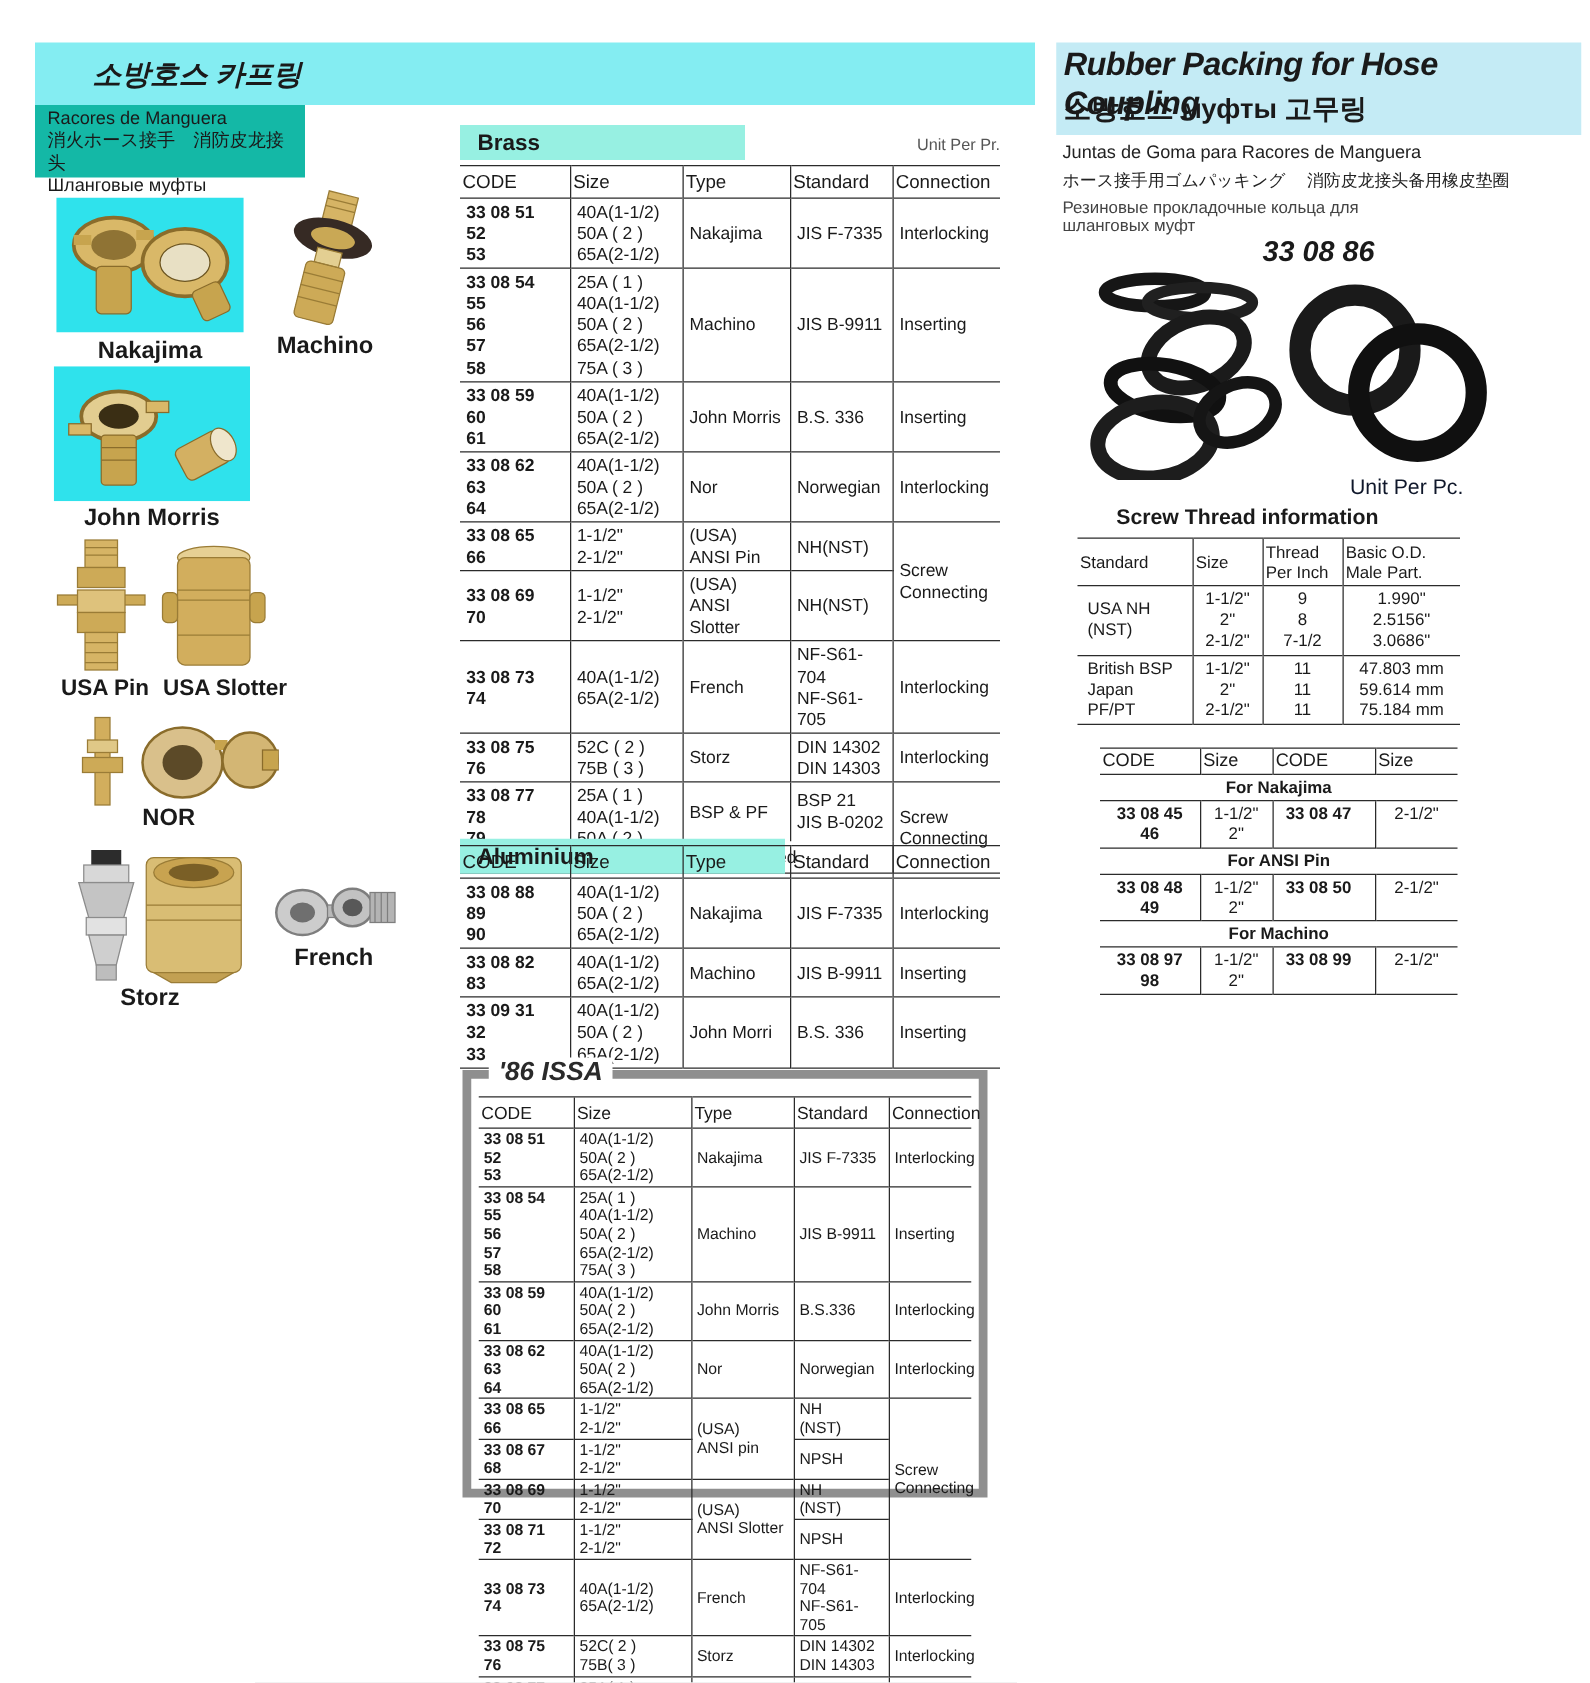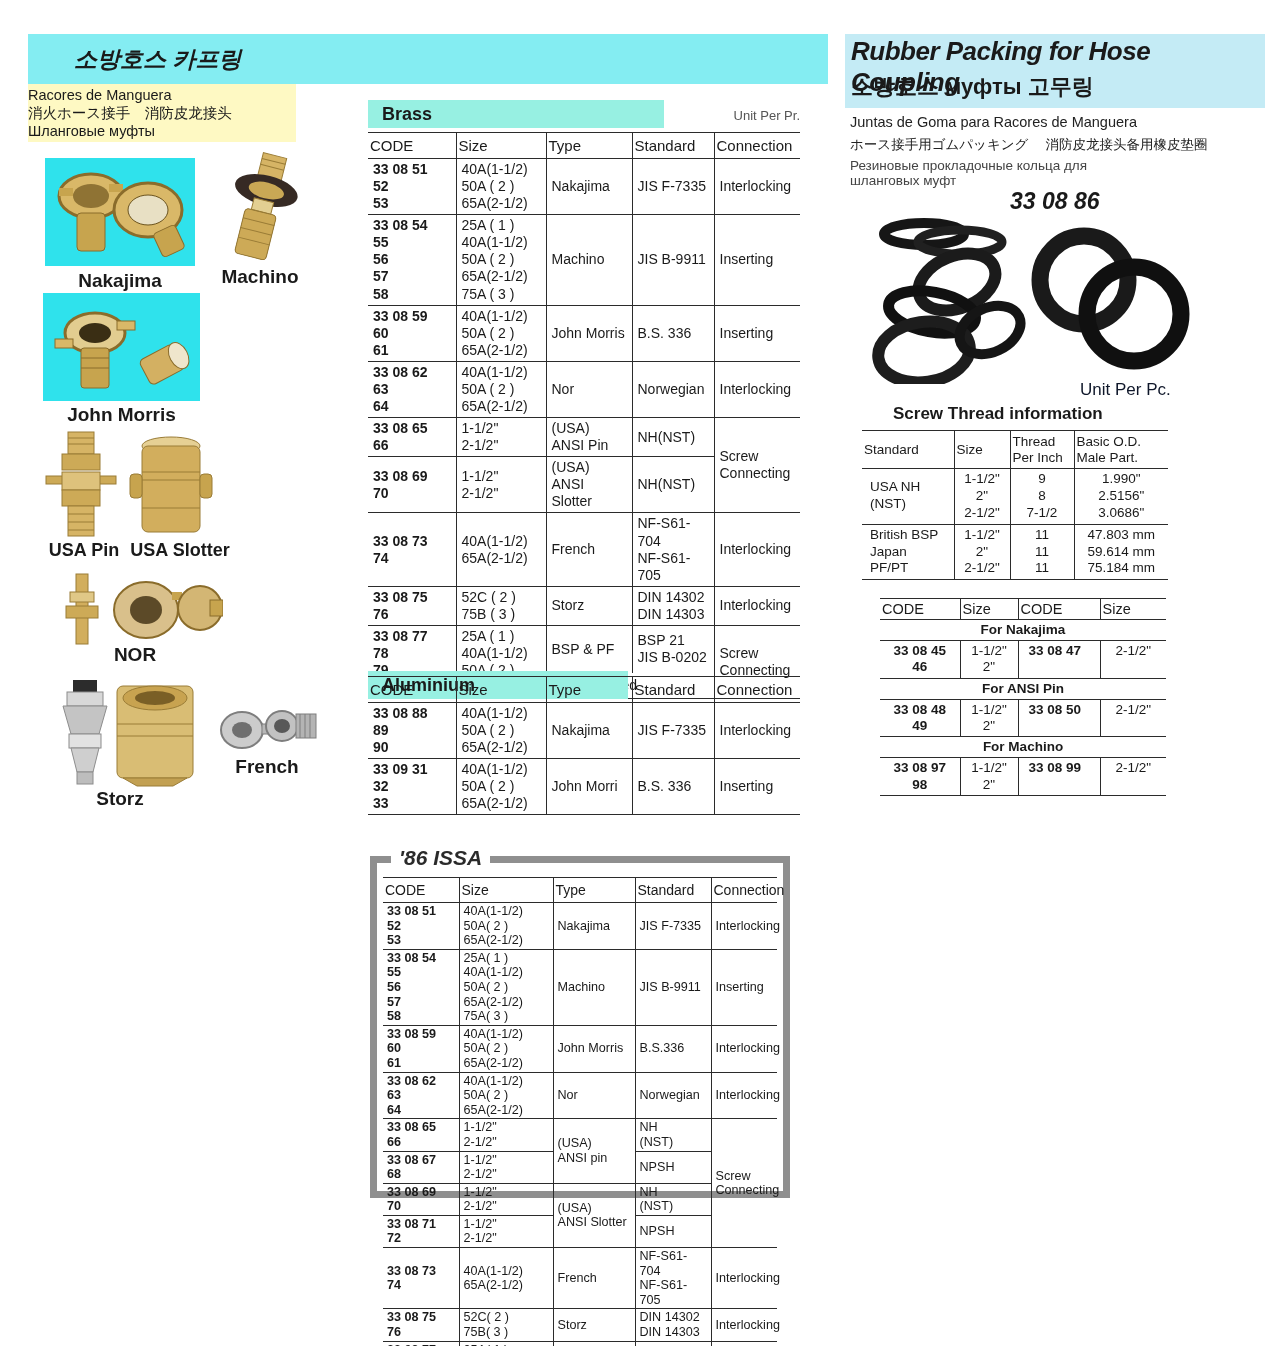--- a/index.html
+++ b/index.html
@@ -4,21 +4,21 @@
 <style>
   html,body{margin:0;padding:0;background:#e8e8e8;}
   .page{position:relative;width:1272px;height:1346px;background:#ffffff;margin:0 auto;
         font-family:"Liberation Sans",sans-serif;color:#1a1a1a;overflow:hidden;}
   .abs{position:absolute;}
 
   
   .title-band{left:28px;top:34px;width:800px;height:50px;background:#84edf2;display:flex;align-items:center;}
   .title-en{font-size:27px;font-weight:bold;margin-left:12px;letter-spacing:-0.5px;}
   .title-ko{font-size:23px;font-weight:bold;margin-left:46px;font-style:italic;}
-  .subtitle-band{left:28px;top:84px;width:268px;height:58px;background:#fef9c3;padding:2px 0;box-sizing:border-box;}
+  .subtitle-band{left:28px;top:84px;width:216px;height:58px;background:#14b8a6;padding:2px 10px;box-sizing:border-box;}
   .subtitle-band div{font-size:14.5px;line-height:1.25;white-space:pre-line;}
 
   
   .fig-label{font-size:19px;font-weight:bold;text-align:center;}
   .photo{display:block;}
 
   
   .sec-bar{background:#97f0e2;height:28px;display:flex;align-items:center;}
   .sec-bar span{font-size:18px;font-weight:bold;margin-left:14px;}
   .unit-label{font-size:13px;color:#555;}
@@ -184,21 +184,21 @@
     <ellipse cx="64" cy="28" rx="8" ry="7" fill="#585858"></ellipse>
     <g>
       <rect x="78" y="16" width="20" height="24" fill="#b4b4b4" stroke="#7e7e7e"></rect>
       <line x1="82" y1="16" x2="82" y2="40" stroke="#7e7e7e"></line>
       <line x1="87" y1="16" x2="87" y2="40" stroke="#7e7e7e"></line>
       <line x1="92" y1="16" x2="92" y2="40" stroke="#7e7e7e"></line>
     </g>
   </svg>
   <div class="abs fig-label" style="left:212px;top:756px;width:110px">French</div>
 
-  <div class="abs sec-bar" style="left:368px;top:100px;width:296px;">
+  <div class="abs sec-bar" style="left:368px;top:100px;width:228px;">
     <span>Brass</span>
   </div>
   <div class="abs unit-label" style="left:690px;top:108px;width:110px;text-align:right;">Unit Per Pr.</div>
 
   <table class="tbl brass-tbl abs" style="left:368px;top:132px;width:432px;">
     <colgroup>
         <col style="width:88px">
         <col style="width:90px">
         <col style="width:86px">
         <col style="width:82px">
@@ -345,20 +345,29 @@
 89
 90</td>
       <td>40A(1-1/2)
 50A ( 2 )
 65A(2-1/2)</td>
       <td>Nakajima</td>
       <td>JIS F-7335</td>
       <td>Interlocking</td>
     </tr>
     <tr>
+      <td class="code">33 08 82
+83</td>
+      <td>40A(1-1/2)
+65A(2-1/2)</td>
+      <td>Machino</td>
+      <td>JIS B-9911</td>
+      <td>Inserting</td>
+    </tr>
+    <tr>
       <td class="code">33 09 31
 32
 33</td>
       <td>40A(1-1/2)
 50A ( 2 )
 65A(2-1/2)</td>
       <td>John Morri</td>
       <td>B.S. 336</td>
       <td>Inserting</td>
     </tr>

